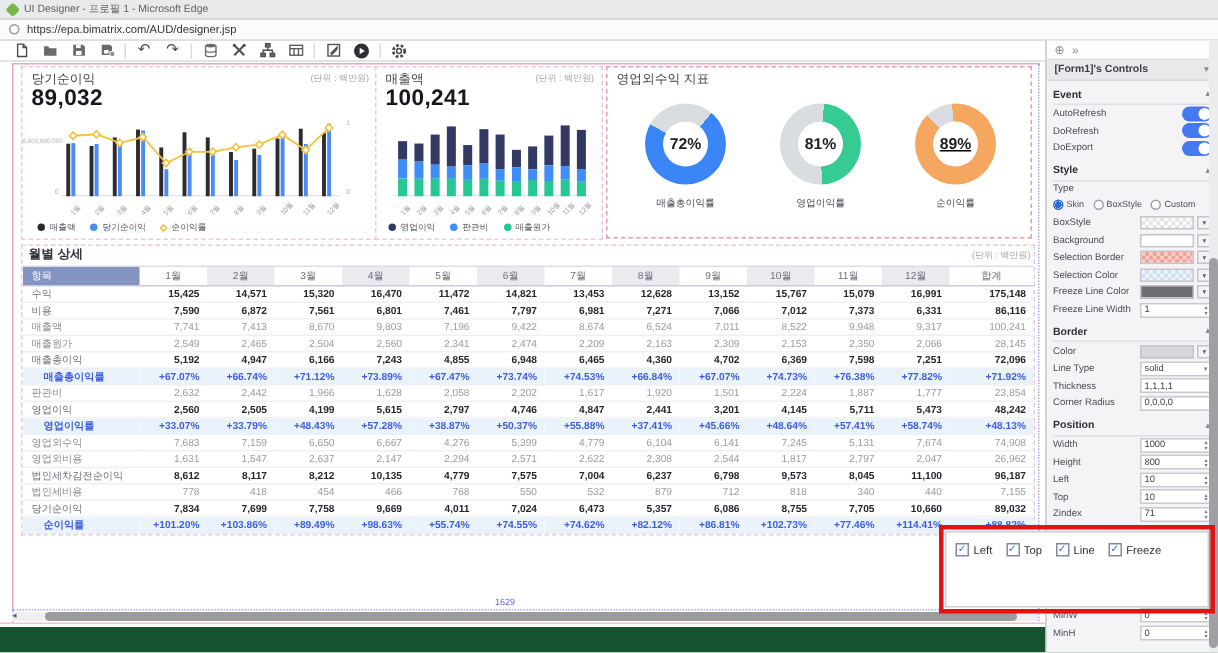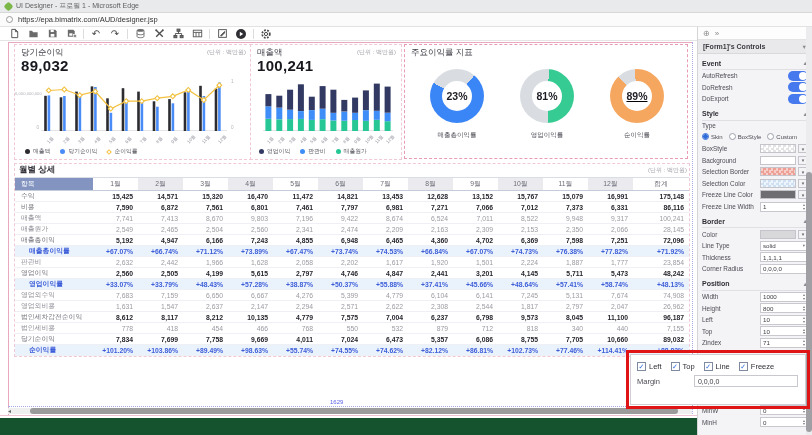--- a/index.html
+++ b/index.html
@@ -362,25 +362,25 @@
             <span>판관비</span>
           </div>
           <div class="li">
             <span class="lg-dot" style="background: rgb(39, 199, 149);"></span>
             <span>매출원가</span>
           </div>
         </div>
     </div>
 
     <div class="widget w3">
-      <div class="w-title">주요이익률 지표</div>
+      <div class="w-title">영업외수익 지표</div>
       <div id="donuts">
           <div class="donut" style="left: 25px; top: 24px; background: conic-gradient(from 40deg, rgb(59, 134, 247) 0deg, rgb(59, 134, 247) 72%, rgb(217, 221, 226) 72%, rgb(217, 221, 226) 100%);">
             <div class="hole">
-              <span class="pct">23%</span>
+              <span class="pct">72%</span>
             </div>
           </div>
           <div class="donut-lb" style="left: 12px; top: 86px;">매출총이익률</div>
           <div class="donut" style="left: 115px; top: 24px; background: conic-gradient(from 5deg, rgb(53, 203, 146) 0deg, rgb(53, 203, 146) 48%, rgb(217, 221, 226) 48%, rgb(217, 221, 226) 100%);">
             <div class="hole">
               <span class="pct">81%</span>
             </div>
           </div>
           <div class="donut-lb" style="left: 102px; top: 86px;">영업이익률</div>
           <div class="donut" style="left: 205px; top: 24px; background: conic-gradient(from -5deg, rgb(246, 167, 95) 0deg, rgb(246, 167, 95) 89%, rgb(217, 221, 226) 89%, rgb(217, 221, 226) 100%); text-decoration: underline;">
@@ -911,20 +911,16 @@
         </div>
         <div class="cbitem">
           <div class="cbox">✓</div>
           <span>Line</span>
         </div>
         <div class="cbitem">
           <div class="cbox">✓</div>
           <span>Freeze</span>
         </div>
       </div>
-      <div class="dp-mrow">
-        <span class="p-lab">Margin</span>
-        <div class="dp-input">0,0,0,0</div>
-      </div>
     </div>
   <div class="annotation"></div>
 
 </div>
 
 </body></html>

